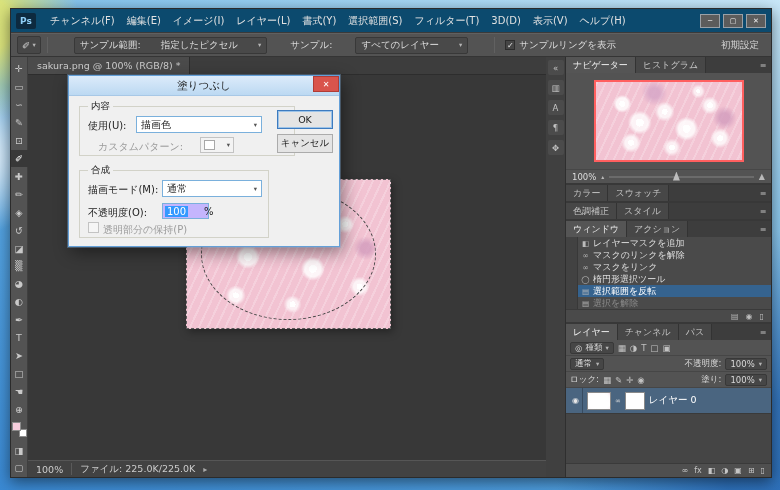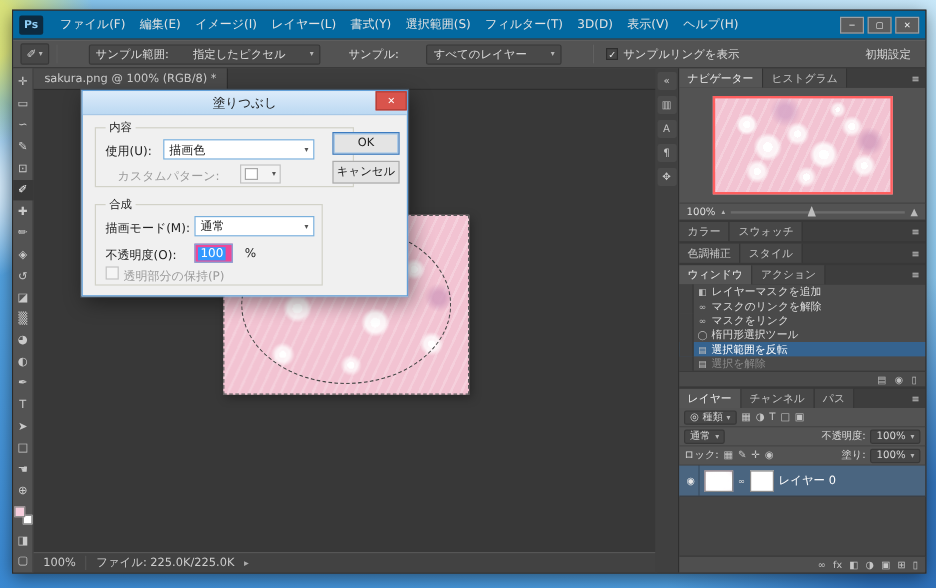--- a/index.html
+++ b/index.html
@@ -12,21 +12,21 @@
     background:
       radial-gradient(circle at -2% 5%, rgba(223,229,118,.95) 0 28px, rgba(223,229,118,0) 95px),
       radial-gradient(circle at -4% 32%, rgba(255,255,255,.85) 0 22px, rgba(255,255,255,0) 80px),
       radial-gradient(circle at 102% 96%, rgba(25,85,165,.65) 0 70px, rgba(25,85,165,0) 240px),
       linear-gradient(200deg,#c9e8f9 0%,#8fcaef 28%,#58a7e3 60%,#3a89d3 100%); }
 
   
   .app { position:absolute; left:10px; top:8px; width:762px; height:470px;
     background:#535353; border:1px solid #2b2b2b; box-shadow:0 4px 14px rgba(0,0,0,.5); }
 
-  .titlebar { position:relative; height:24px; background:#0369a1;
+  .titlebar { position:relative; height:24px; background:#0c4a6e;
     border-bottom:1px solid #3a3a3a; display:flex; align-items:center; }
   .ps-logo { width:20px; height:16px; margin:0 8px 0 5px; background:#0d2a3f; color:#8ecdf5;
     font-size:9px; font-weight:bold; display:flex; align-items:center; justify-content:center; border-radius:2px; }
   .menu-item { font-size:10px; color:#e2e2e2; padding:0 6px; line-height:24px; white-space:nowrap; }
   .winbtns { position:absolute; right:5px; top:5px; display:flex; gap:3px; }
   .winbtn { width:20px; height:14px; border:1px solid #9aa0a6; background:#5c5c5c; color:#f0f0f0;
     font-size:7px; display:flex; align-items:center; justify-content:center; }
 
   
   .optionsbar { height:24px; background:#535353; border-top:1px solid #606060;
@@ -157,35 +157,35 @@
   .fld.disabled, .dis-text { color:#9b9b9b; }
   .dd-light { position:absolute; height:17px; background:#ffffff; border:1px solid #7ab0dc;
     display:flex; align-items:center; justify-content:space-between; padding:0 4px; font-size:10px; }
   .dd-arrow-dark { font-size:6.5px; color:#555555; }
   .pattern-swatch { position:absolute; left:120px; top:30px; width:34px; height:16px; background:#f3f3f3;
     border:1px solid #c3c3c3; display:flex; align-items:center; justify-content:space-between; padding:0 3px; }
   .pattern-box { width:11px; height:10px; background:#ffffff; border:1px solid #a8a8a8; }
   .btn { position:absolute; width:56px; height:19px; background:#e4e4e4; border:1px solid #ababab;
     display:flex; align-items:center; justify-content:center; font-size:9.5px; color:#222222; }
   .btn.default { border-color:#3d7bbf; box-shadow:inset 0 0 0 1px #9cc3e8; }
-  .inp { position:absolute; width:32px; height:16px; background:#ec4899; border:1px solid #7ab0dc;
+  .inp { position:absolute; width:47px; height:16px; background:#c4b5fd; border:1px solid #7ab0dc;
     display:flex; align-items:center; padding:0 2px; }
   .sel-text { background:#3399ff; color:#ffffff; padding:0 2px; font-size:10px; }
   .dlg-cb { position:absolute; width:11px; height:11px; background:#f5f5f5; border:1px solid #c3c3c3; }
 </style>
 </head>
 <body>
 
 <div class="desktop"></div>
 
 <div class="app">
 
   <div class="titlebar">
     <div class="ps-logo">Ps</div>
-    <span class="menu-item">ファイル(F)</span>
+    <span class="menu-item">チャンネル(F)</span>
     <span class="menu-item">編集(E)</span>
     <span class="menu-item">イメージ(I)</span>
     <span class="menu-item">レイヤー(L)</span>
     <span class="menu-item">書式(Y)</span>
     <span class="menu-item">選択範囲(S)</span>
     <span class="menu-item">フィルター(T)</span>
     <span class="menu-item">3D(D)</span>
     <span class="menu-item">表示(V)</span>
     <span class="menu-item">ヘルプ(H)</span>
     <div class="winbtns">

